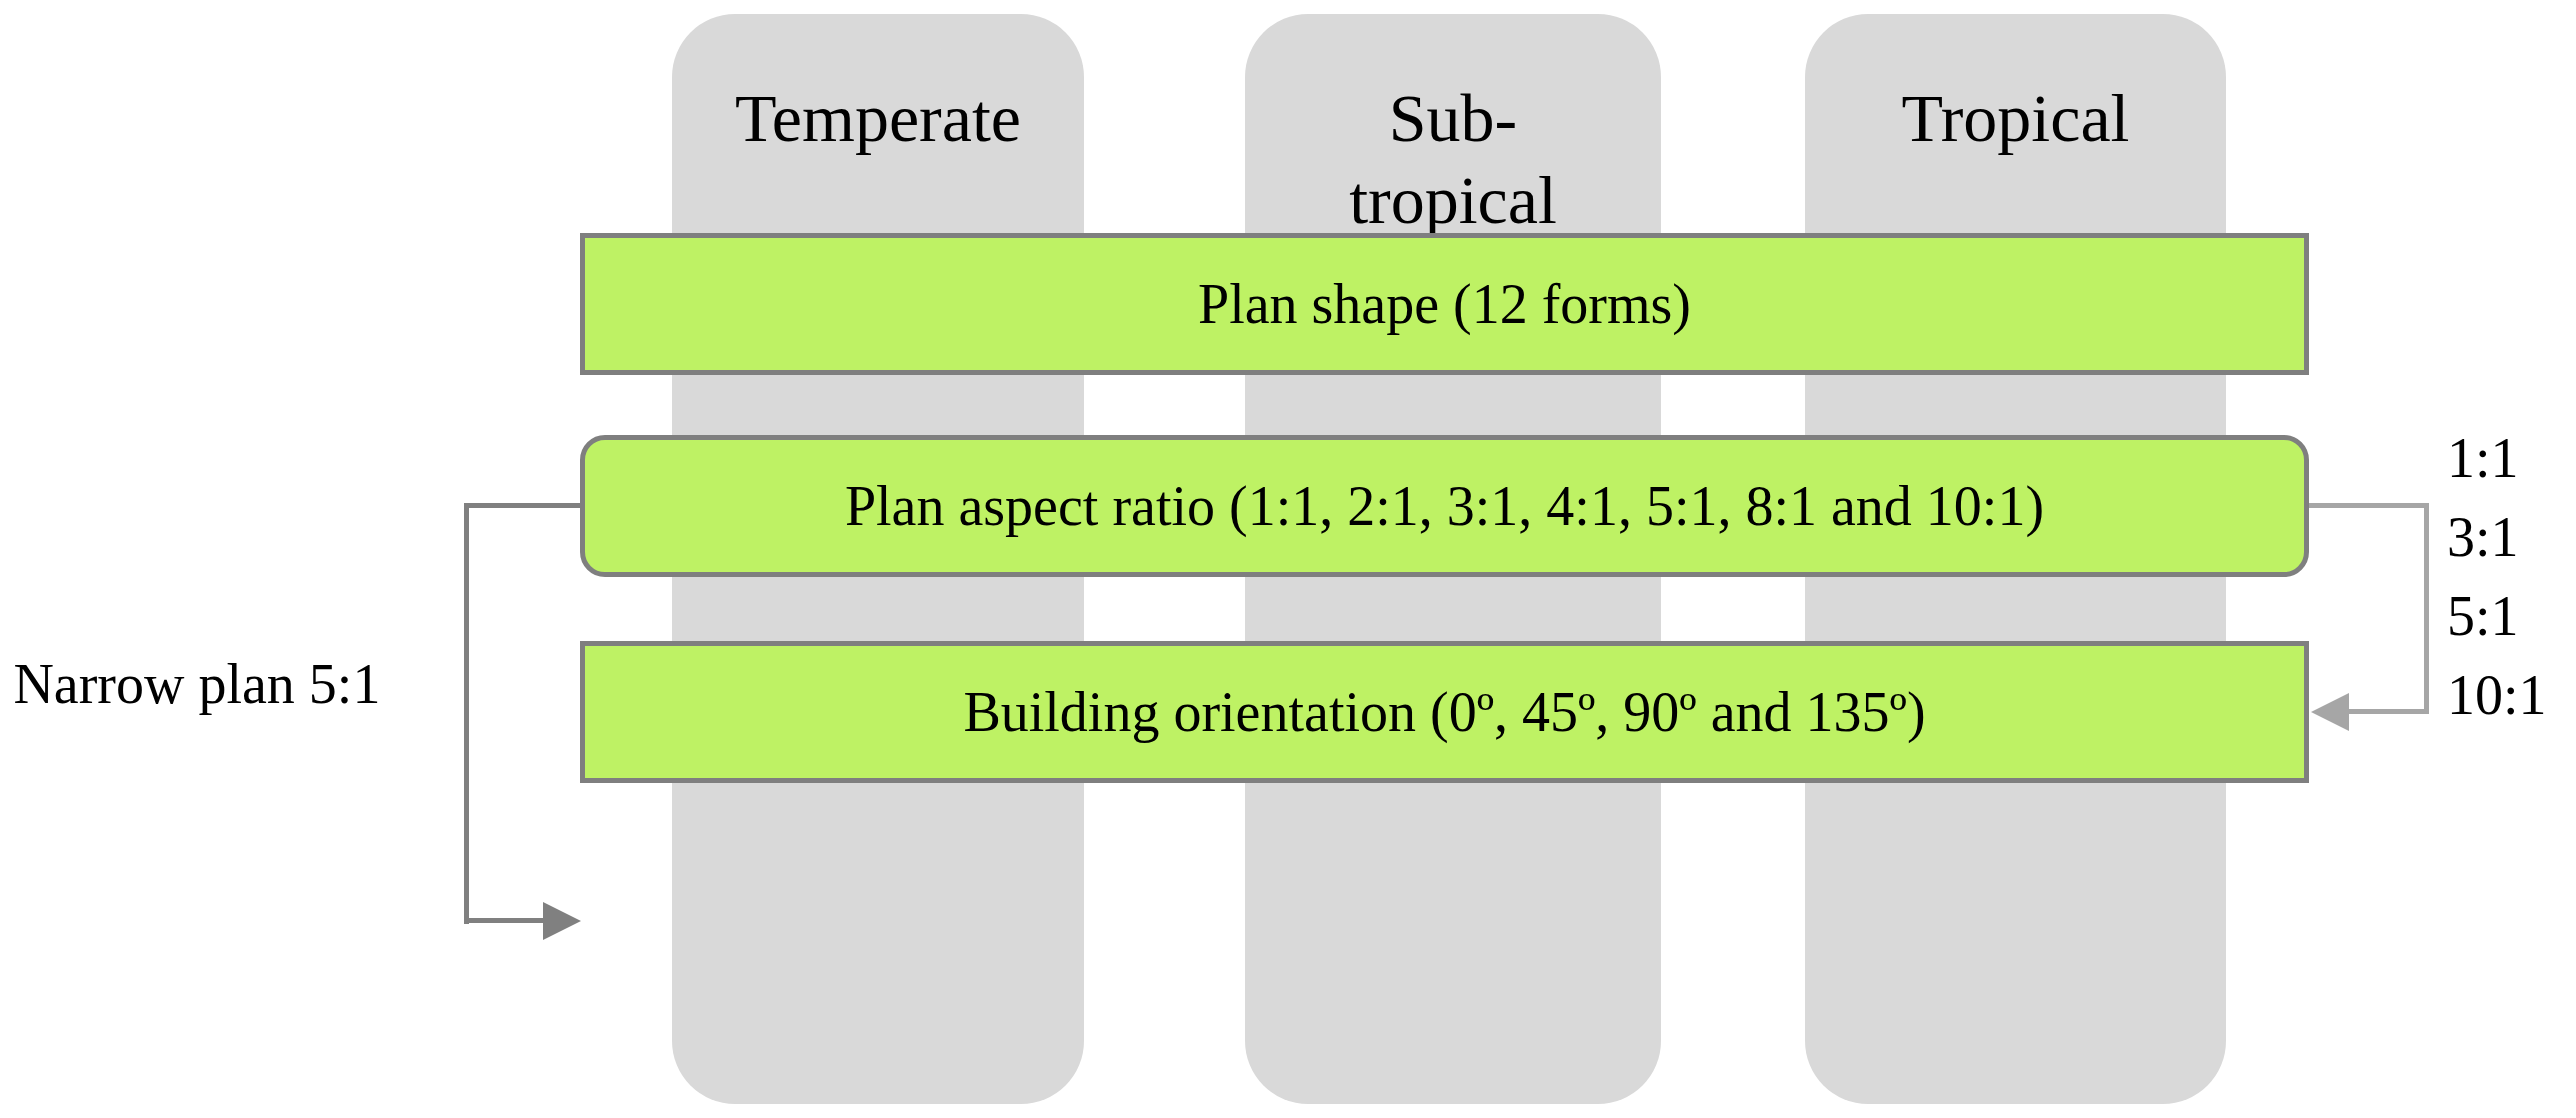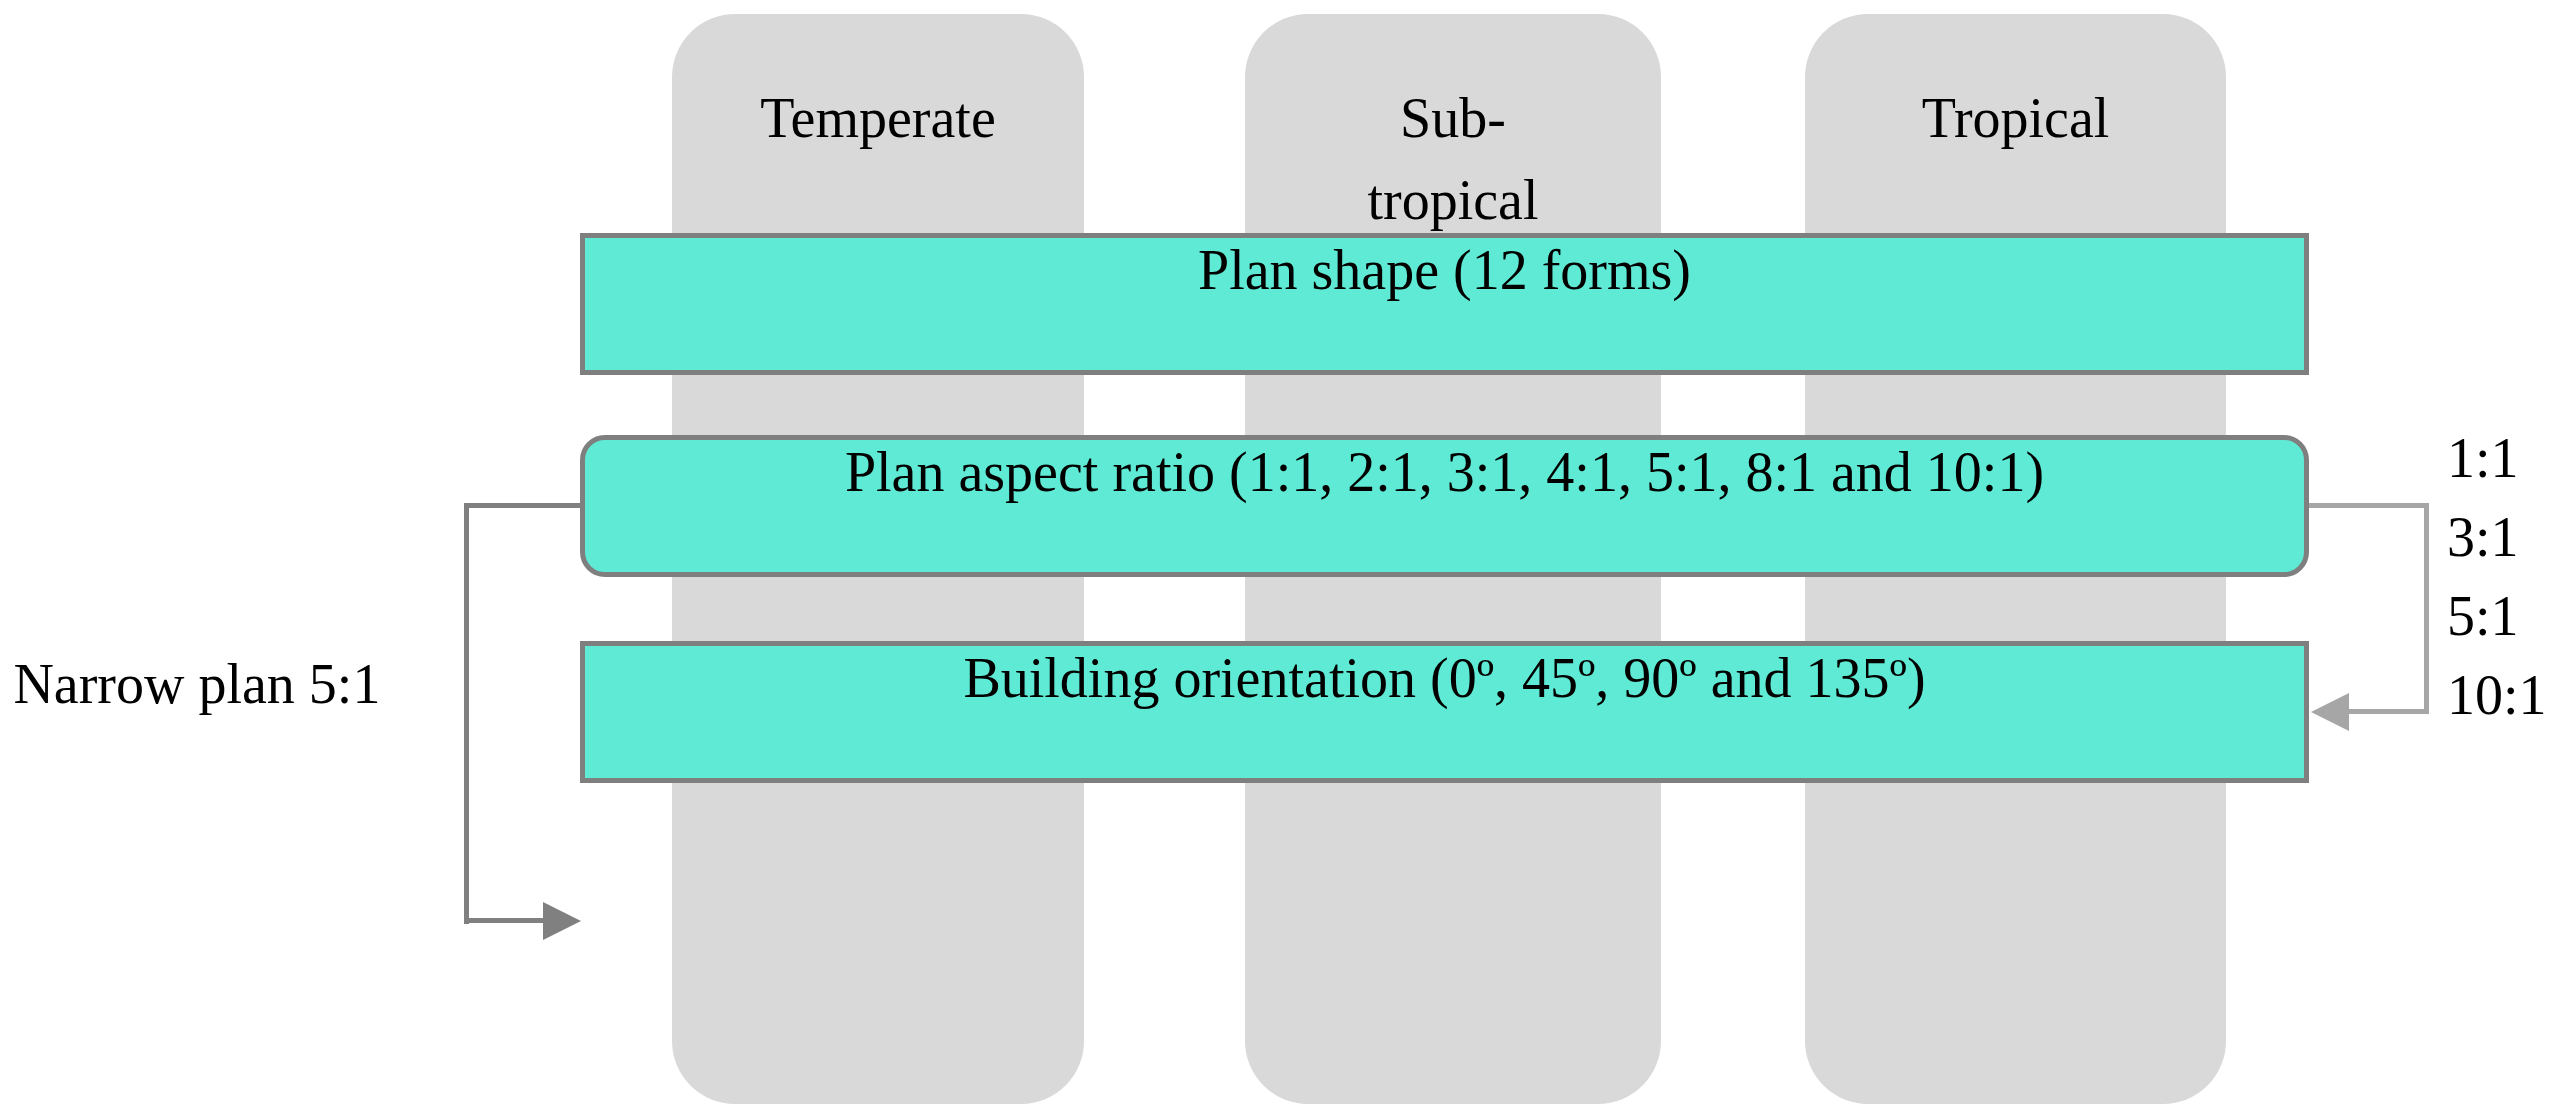--- a/index.html
+++ b/index.html
@@ -27,35 +27,36 @@
   }
   .col-1 { left: 672px;  width: 412px; }
   .col-2 { left: 1245px; width: 416px; }
   .col-3 { left: 1805px; width: 421px; }
   .col-label {
     position: absolute;
     top: 63px;
     left: 0;
     width: 100%;
     text-align: center;
-    font-size: 56px;
+    font-size: 68px;
     line-height: 82px;
   }
   .col-label span { display: block; }
   
   .box {
     position: absolute;
     left: 580px;
     width: 1729px;
     height: 142px;
-    background: #5eead4;
+    background: #bef264;
     border: 5.4px solid #7f7f7f;
     box-sizing: border-box;
     z-index: 2;
     display: flex;
+    align-items: center;
     justify-content: center;
   }
   .box-1 { top: 233px; }
   .box-2 { top: 435px; border-radius: 25px; }
   .box-3 { top: 641px; }
   .box-4 { top: 850px; }
   .box .label {
     font-size: 56px;
     white-space: nowrap;
     text-align: center;

